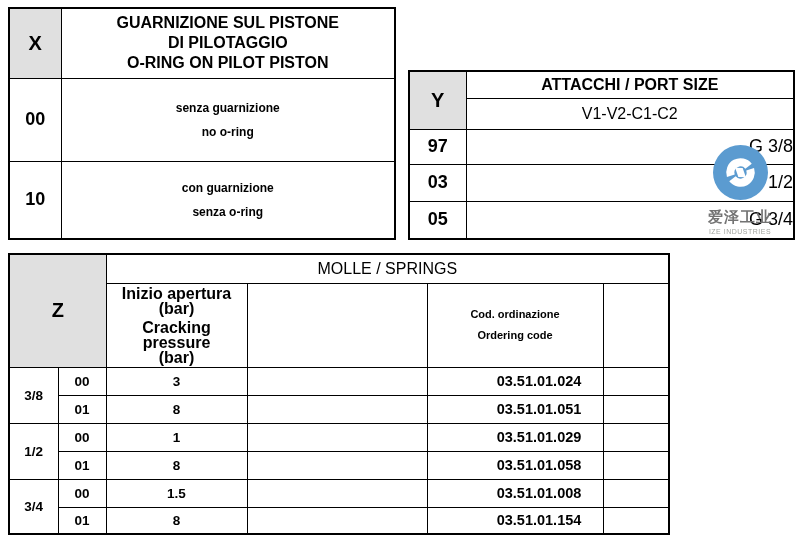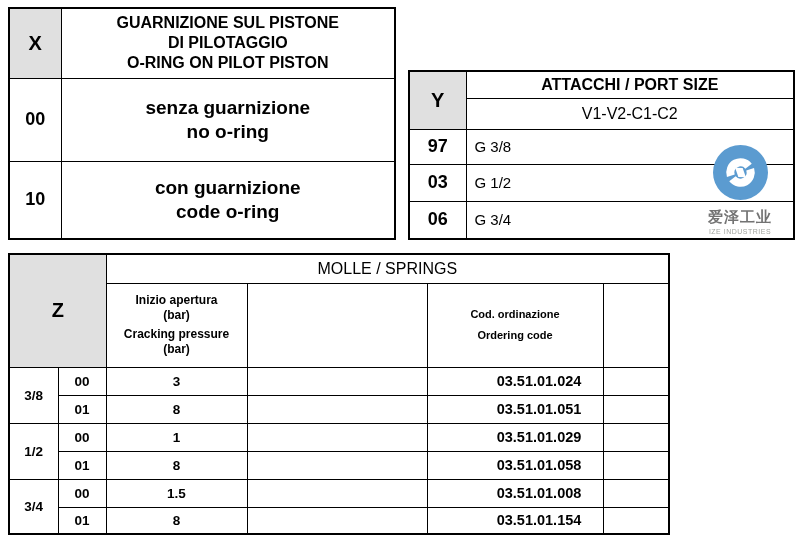--- a/index.html
+++ b/index.html
@@ -28,31 +28,31 @@
   }
   .key-cell {
     background: #e0e0e0;
     font-weight: bold;
     font-size: 20px;
   }
   
   #table-x { left: 8px; top: 7px; width: 386px; }
   #table-x .hdr { font-weight: bold; font-size: 16px; line-height: 20px; }
   #table-x .code { font-weight: bold; font-size: 18px; }
-  #table-x .desc { font-weight: bold; font-size: 19px; line-height: 24px; }
+  #table-x .desc { font-weight: bold; font-size: 12px; line-height: 24px; }
   
   #table-y { left: 408px; top: 70px; width: 385px; }
   #table-y .title { font-weight: bold; font-size: 16px; margin-top: 44px; }
   #table-y .subtitle { font-size: 16px; }
   #table-y .code { font-weight: bold; font-size: 18px; }
-  #table-y .port { font-size: 15px; text-align: left; padding-left: 8px; }
+  #table-y .port { font-size: 18px; text-align: right; padding-left: 8px; }
   
   #table-z { left: 8px; top: 253px; width: 660px; }
   #table-z .title { font-weight: normal; font-size: 16px; }
-  #table-z .colhdr { font-weight: bold; font-size: 12px; line-height: 15px; }
+  #table-z .colhdr { font-weight: bold; font-size: 16px; line-height: 15px; }
   #table-z .colhdr .pair + .pair { margin-top: 4px; }
   #table-z .colhdr2 { font-weight: bold; font-size: 11px; line-height: 21px; }
   #table-z .size { font-weight: bold; font-size: 13.5px; }
   #table-z .sub { font-weight: bold; font-size: 13.5px; }
   #table-z .val { font-weight: bold; font-size: 13.5px; }
   #table-z .ord { font-weight: bold; font-size: 14.5px; padding-left: 48px; }
   
   #logo {
     position: absolute;
     left: 705px; top: 145px;
@@ -101,21 +101,21 @@
       <td class="code">00</td>
       <td class="desc">
         <div>senza guarnizione</div>
         <div>no o-ring</div>
       </td>
     </tr>
     <tr style="height:78px">
       <td class="code">10</td>
       <td class="desc">
         <div>con guarnizione</div>
-        <div>code o-ring</div>
+        <div>senza o-ring</div>
       </td>
     </tr>
   </tbody>
     </table>
 
   <table id="table-y">
     <colgroup>
         <col style="width:57px">
         <col style="width:328px">
       </colgroup>
@@ -129,21 +129,21 @@
     </tr>
     <tr style="height:35px">
       <td class="code">97</td>
       <td class="port">G 3/8</td>
     </tr>
     <tr style="height:37px">
       <td class="code">03</td>
       <td class="port">G 1/2</td>
     </tr>
     <tr style="height:38px">
-      <td class="code">06</td>
+      <td class="code">05</td>
       <td class="port">G 3/4</td>
     </tr>
   </tbody>
     </table>
 
   <div id="logo">
     <span>
       <svg width="55" height="55" viewBox="0 0 54 54">
         <circle cx="27" cy="27" r="27" fill="#5b9bd0"></circle>
         <g transform="rotate(-28 27 27)" fill="#ffffff">

